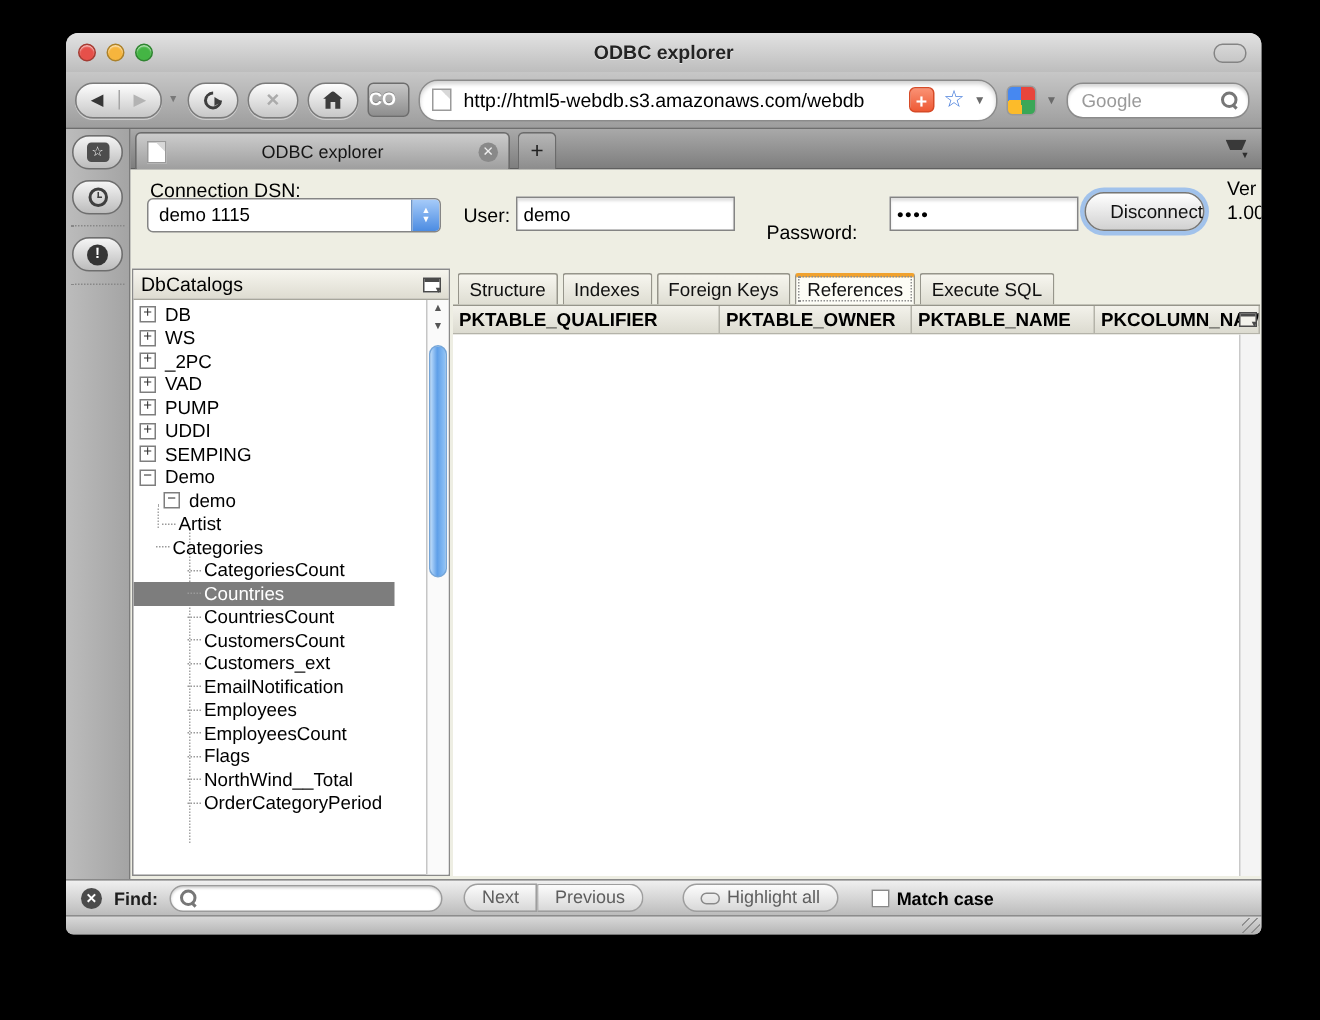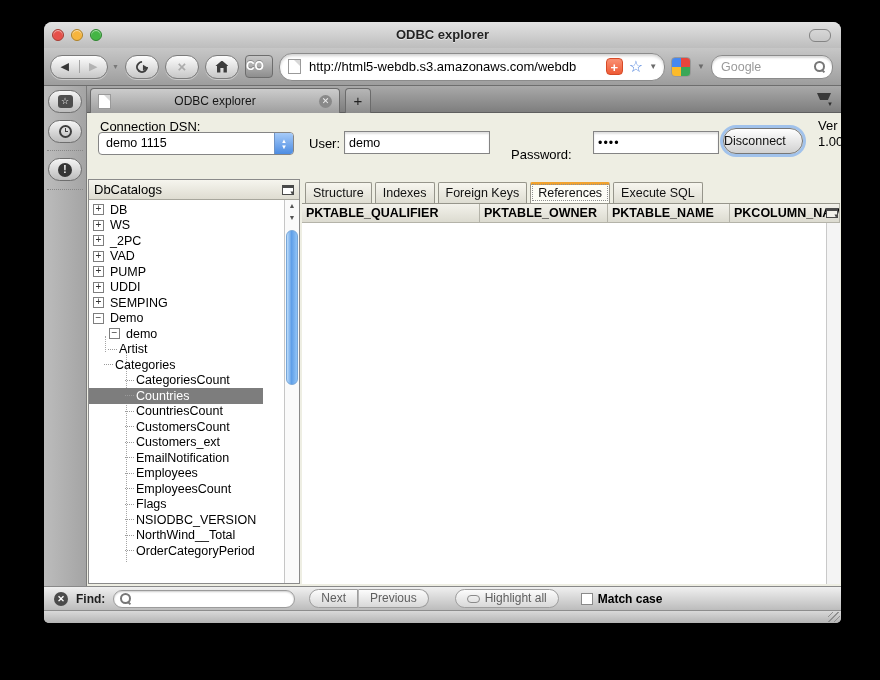--- a/index.html
+++ b/index.html
@@ -106,21 +106,21 @@
   .dsn-text{position:absolute;left:7px;top:3px;font-size:12.5px;}
   .stepper{position:absolute;right:0;top:0;bottom:0;width:18px;border-left:1px solid #6f93c4;
       background:linear-gradient(#a6cbf9,#4c8ce2);display:flex;flex-direction:column;
       align-items:center;justify-content:center;color:#fff;}
   .stepper span{font-size:6px;line-height:6px;}
   .tinput{position:absolute;height:23px;box-sizing:border-box;background:#fff;border:1px solid #848484;
       box-shadow:inset 0 2px 2px rgba(0,0,0,.12);font-family:"Liberation Sans",sans-serif;
       font-size:12.5px;padding:0 4px;outline:none;}
   .disconnect{position:absolute;left:636px;top:15px;width:80px;height:26px;box-sizing:border-box;
       border:1px solid #767676;border-radius:13px;background:linear-gradient(#ffffff,#d1d1d1);
-      font-size:12.5px;color:#111;text-align:left;line-height:24px;
+      font-size:12.5px;color:#111;text-align:right;line-height:24px;
       box-shadow:0 0 0 3px rgba(98,158,242,.55);}
   .version{position:absolute;left:731px;top:5px;width:52px;font-size:13px;line-height:16px;color:#000;}
 
   
   .tree-panel{position:absolute;left:1px;top:66px;width:212px;height:405px;box-sizing:border-box;
       background:#fff;border:1px solid #8a8a8a;}
   .tree-header{height:20px;background:linear-gradient(#f6f5ee,#dedcd1);border-bottom:1px solid #a7a69c;
       display:flex;align-items:center;padding:0 5px;box-sizing:border-box;}
   .tree-title{flex:1;font-size:13px;color:#000;}
   .dock-icon{width:12px;height:10px;border:1px solid #4a4a4a;background:#fff;position:relative;
@@ -359,24 +359,20 @@
             <div class="trow" style="padding-left: 36px;">
               <span class="connector"></span>
               <span class="tlabel">EmployeesCount</span>
             </div>
             <div class="trow" style="padding-left: 36px;">
               <span class="connector"></span>
               <span class="tlabel">Flags</span>
             </div>
             <div class="trow" style="padding-left: 36px;">
               <span class="connector"></span>
-              <span class="tlabel">NSIODBC_VERSION</span>
-            </div>
-            <div class="trow" style="padding-left: 36px;">
-              <span class="connector"></span>
               <span class="tlabel">NorthWind__Total</span>
             </div>
             <div class="trow" style="padding-left: 36px; text-align: right;">
               <span class="connector"></span>
               <span class="tlabel">OrderCategoryPeriod</span>
             </div>
           </div>
         <div class="tree-scroll">
           <div class="sarr">▲</div>
           <div class="sarr">▼</div>

